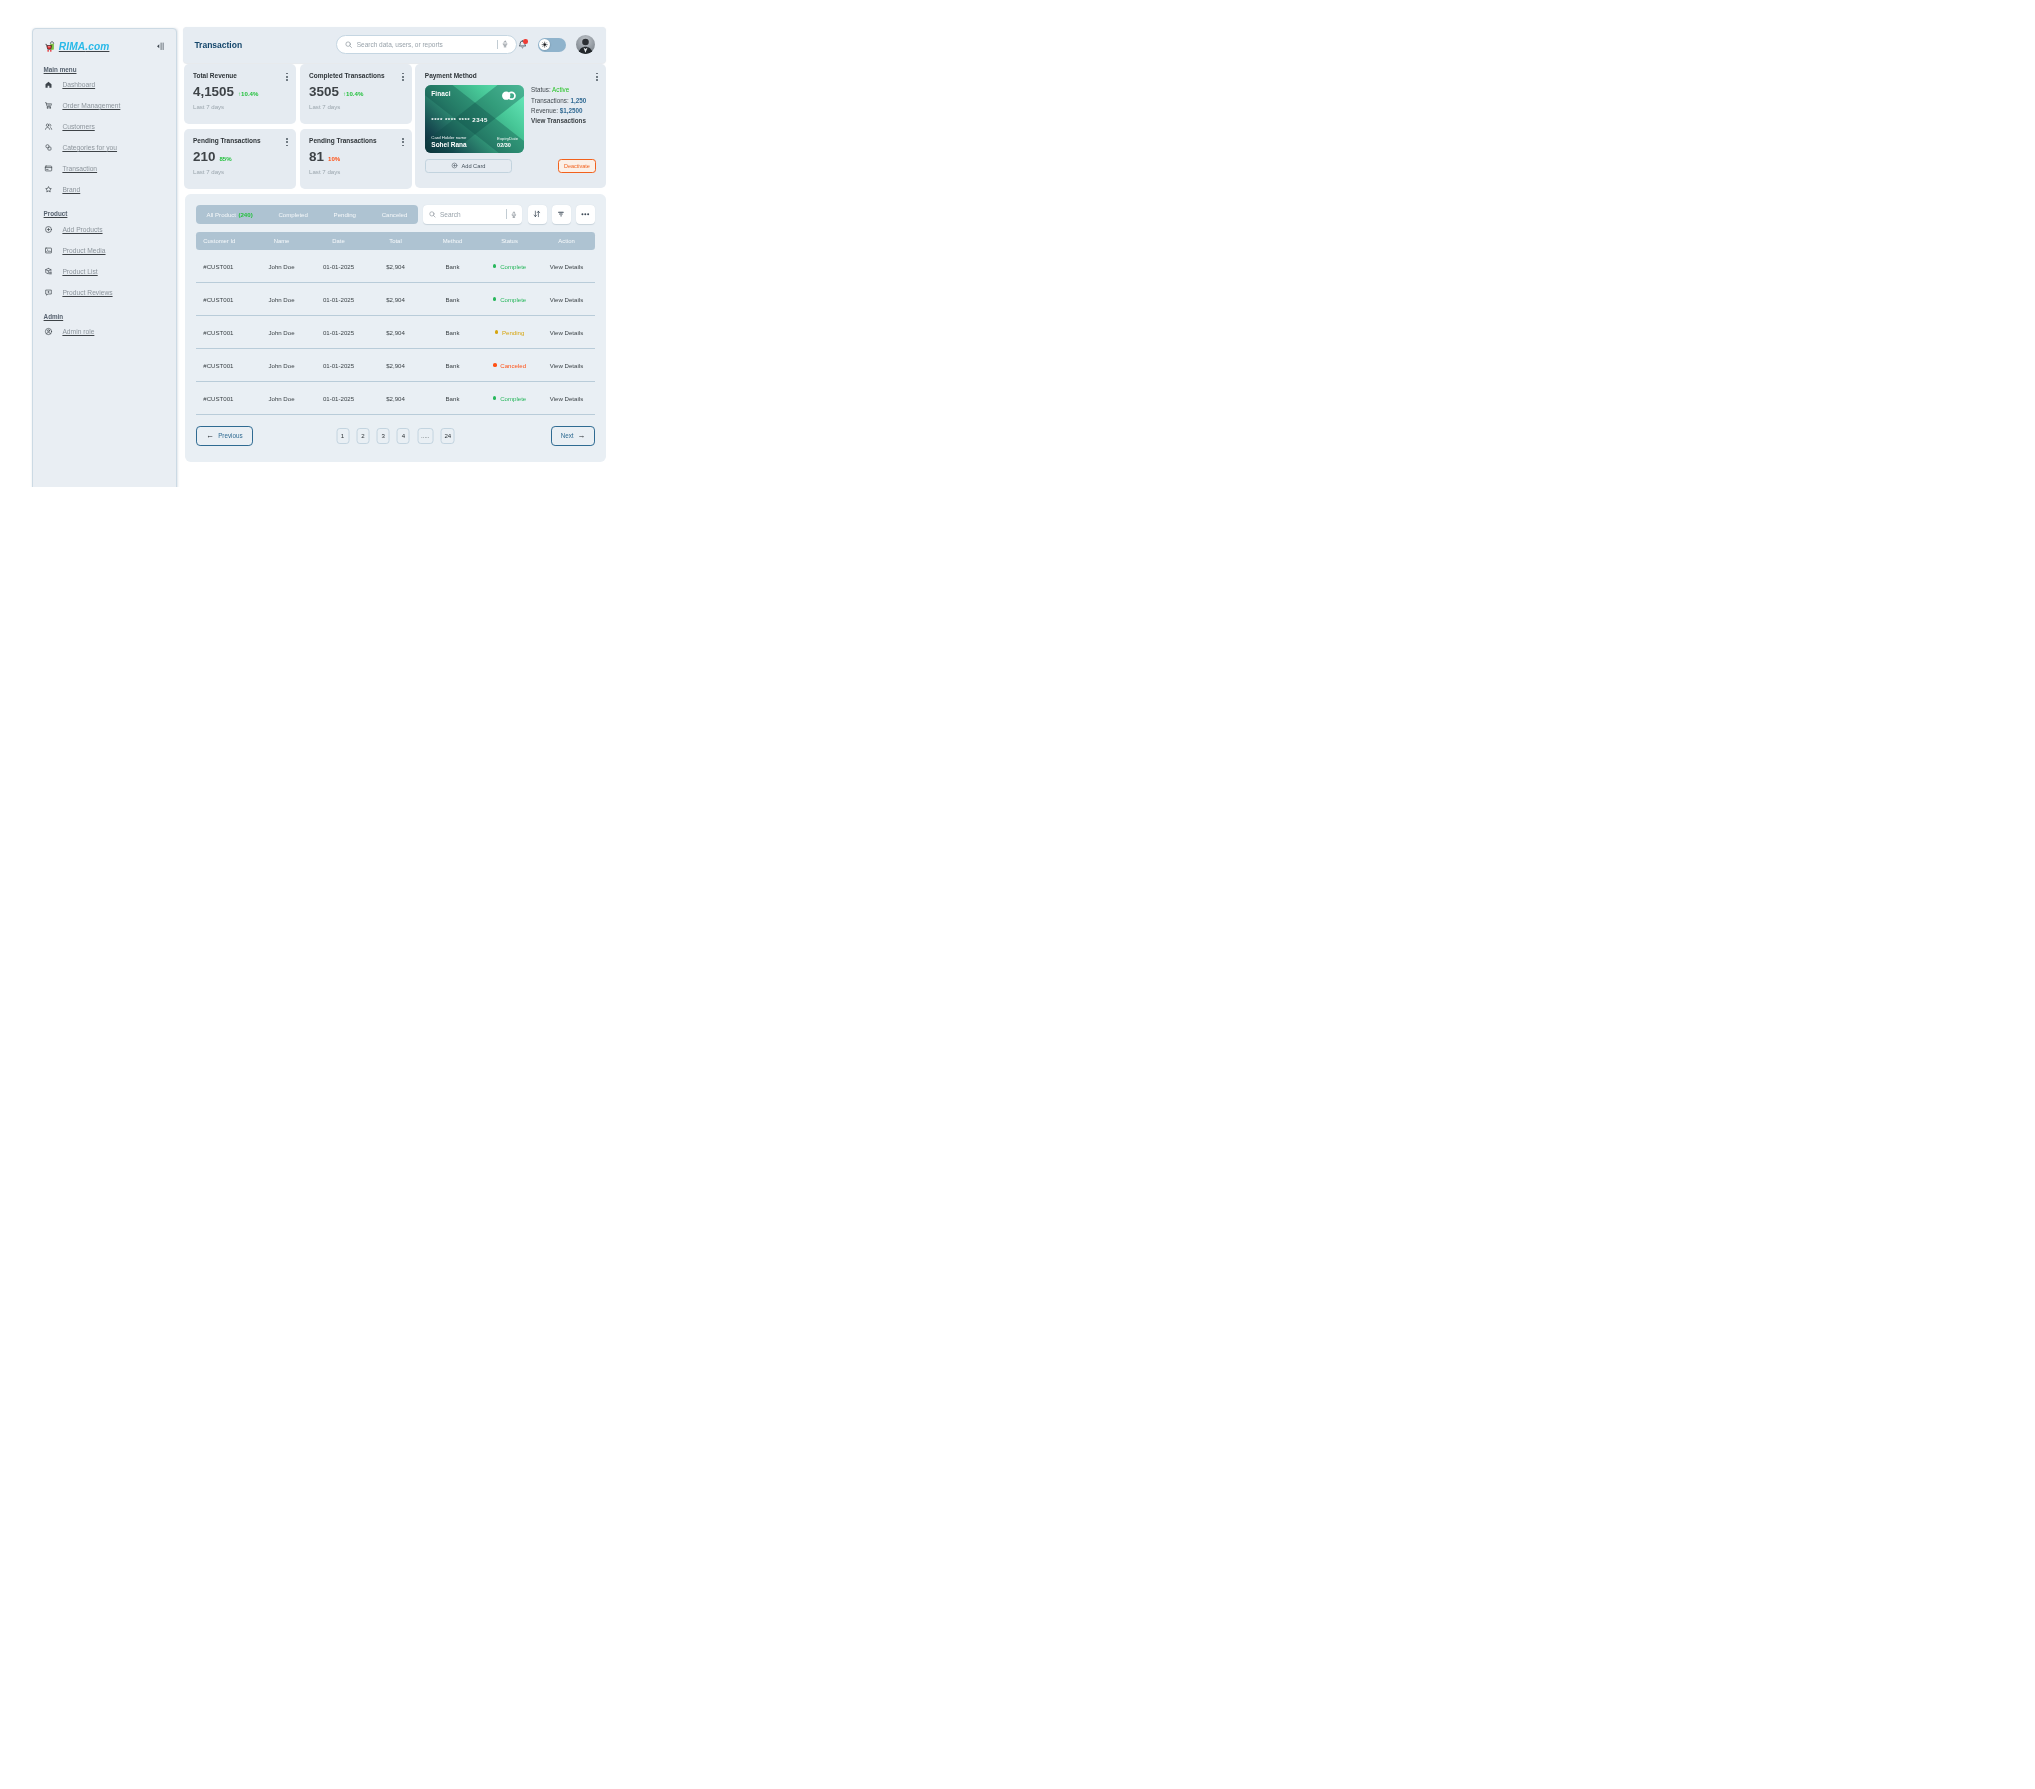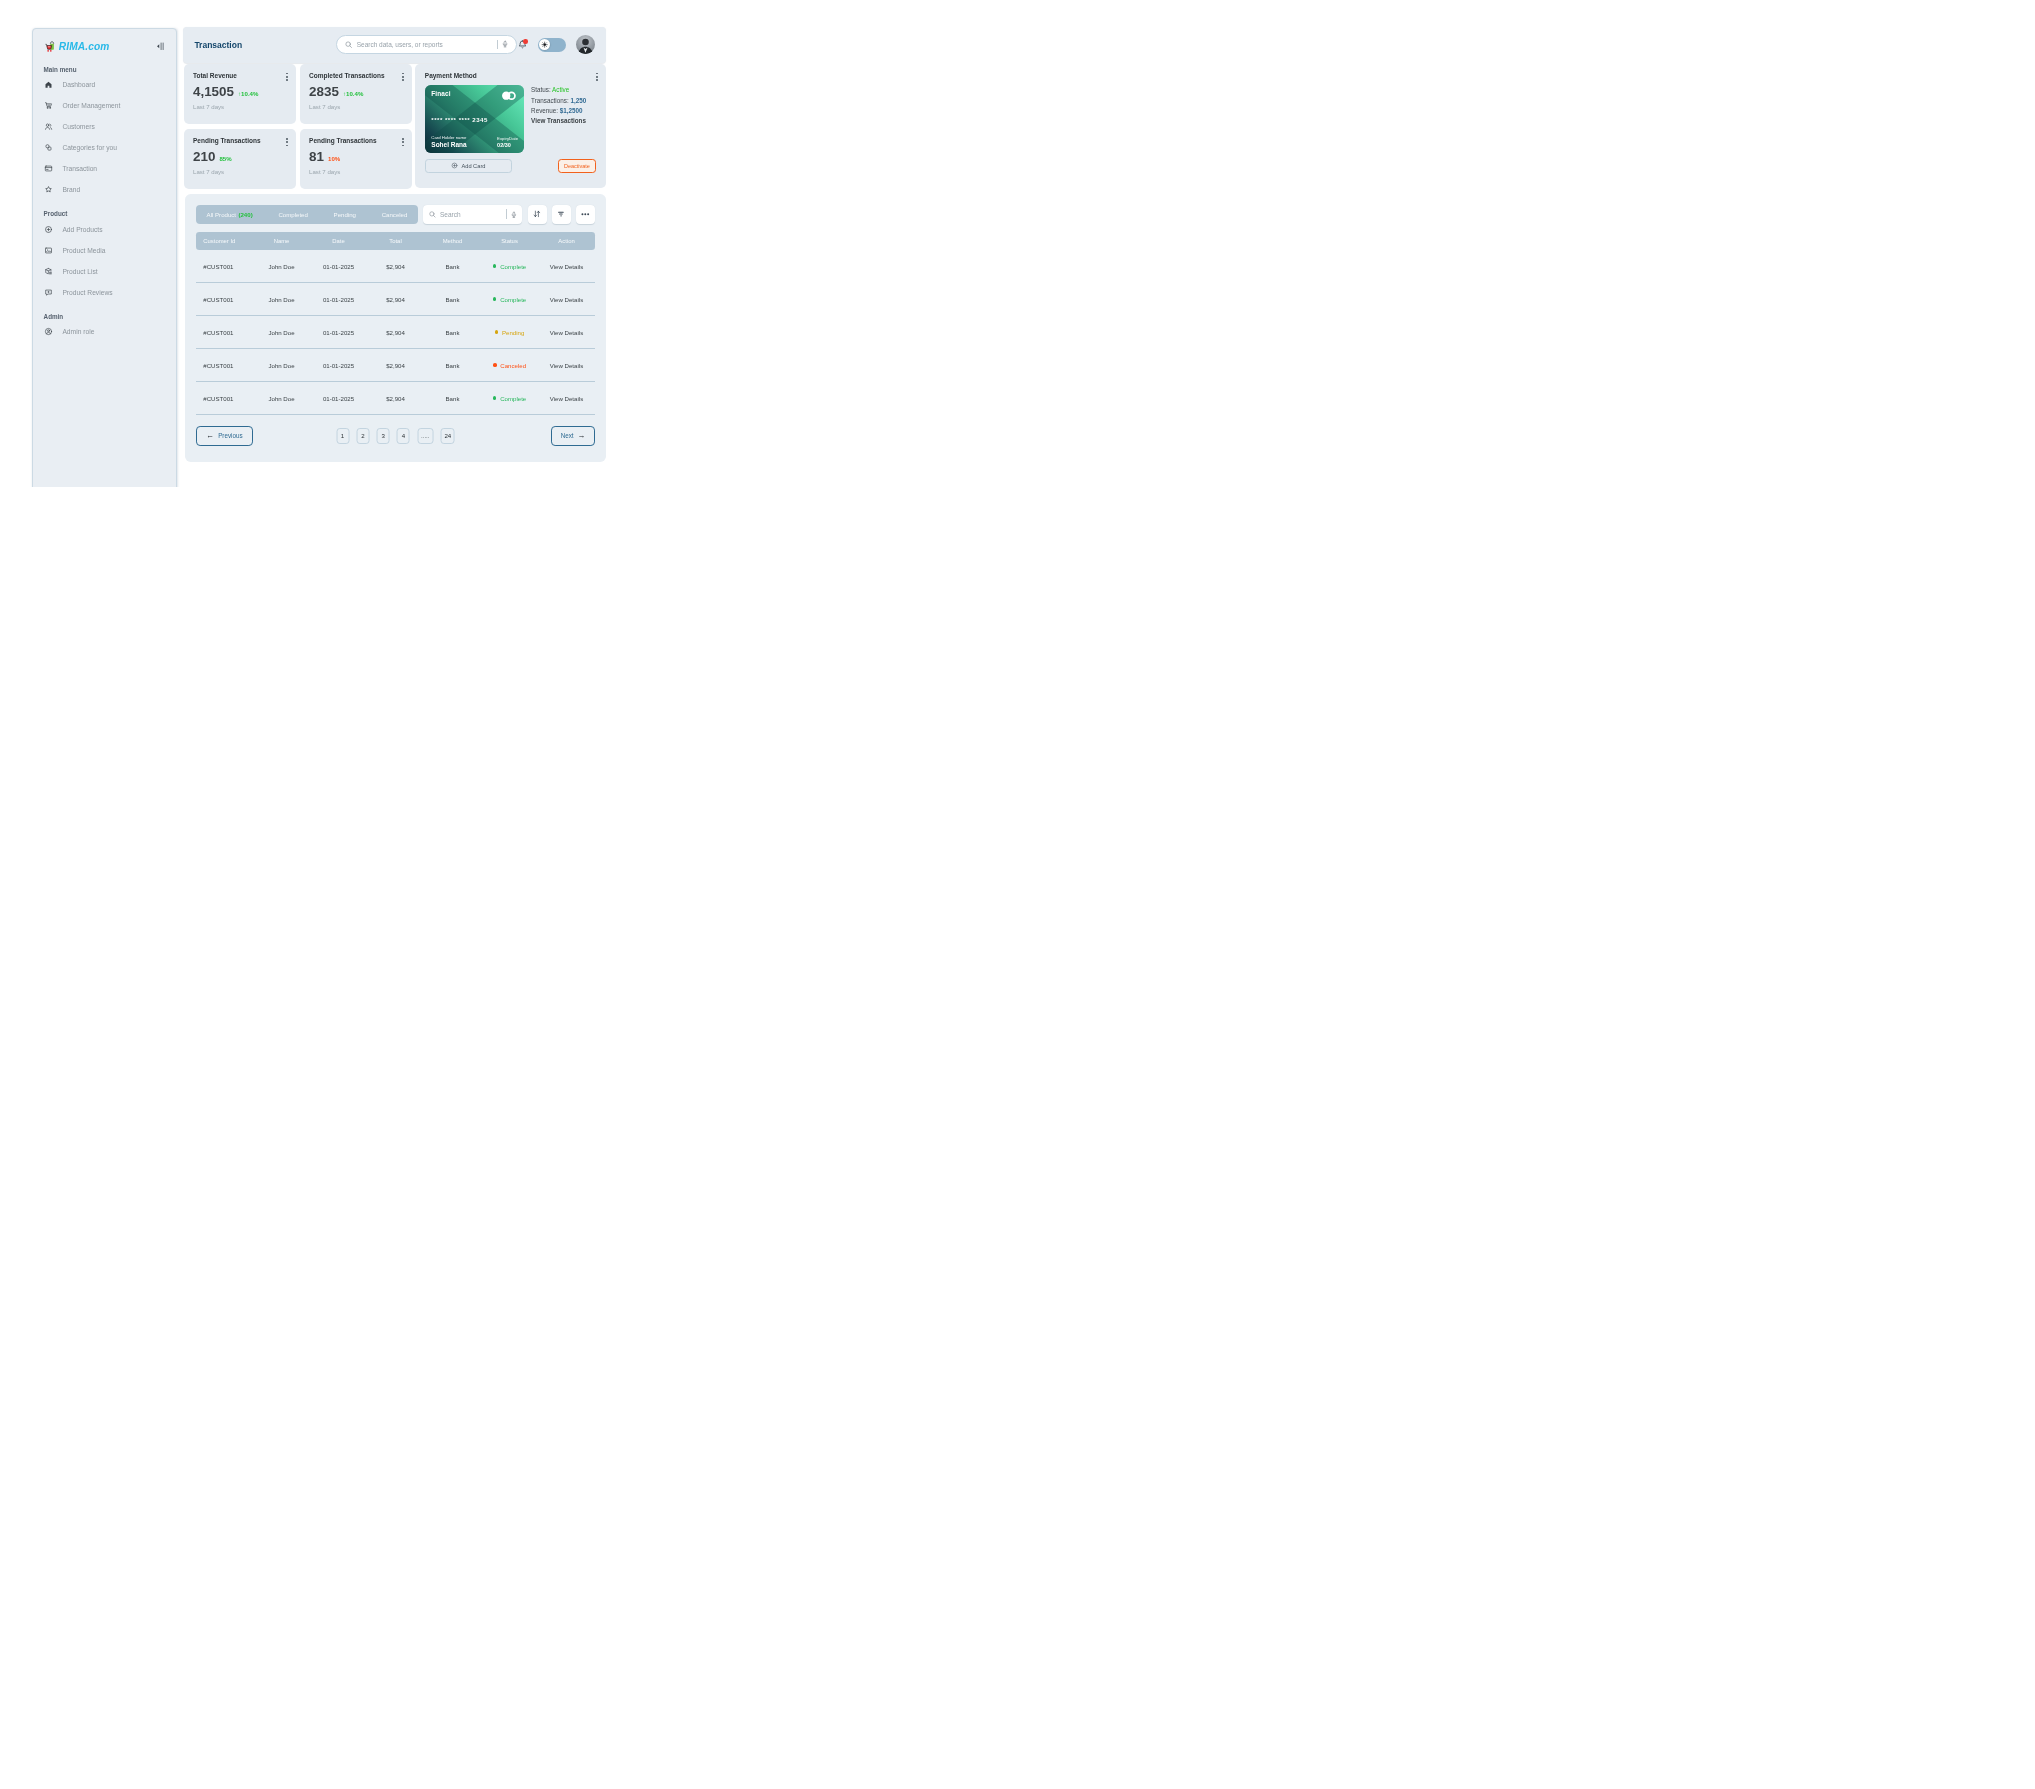--- a/index.html
+++ b/index.html
@@ -2,21 +2,21 @@
 <html style="font-size:6.5px"><head>
 <meta charset="utf-8">
 <style>
   * { box-sizing: border-box; margin: 0; padding: 0; }
   body { background: #ffffff; font-family: "Liberation Sans", sans-serif; color: #3e4347; }
   .page { position: relative; width: 638px; height: 487px; background: #fff; overflow: hidden; }
 
   
   .sidebar { position: absolute; left: 32px; top: 28px; width: 145px; height: 516px;
     background: #e9eef3; border: 0.4px solid #ccdae4; border-radius: 4px; padding: 10.6px 10.6px;
-    box-shadow: 0.8px 0.8px 2px rgba(140,160,178,.25); }
+    box-shadow: 0.8px 0.8px 2px rgba(140,160,178,.25); text-decoration: underline; }
   .logo-row { display: flex; align-items: center; justify-content: space-between; }
   .logo { display: flex; align-items: center; gap: 1.2px; }
   .logo-text { font-size: 10.2px; font-weight: 800; font-style: italic; color: #29b9e8; letter-spacing: 0.1px; }
   .collapse-btn { cursor: pointer; display: flex; align-items: center; }
   .section-label { margin: 12.2px 0 1.6px; font-size: 6.3px; font-weight: 600; color: #56616e; }
   .section-label.tight { margin-top: 9.8px; }
   .nav-item { display: flex; align-items: center; gap: 9px; height: 21px; cursor: pointer; }
   .nav-item .icon { color: #3d444b; display: flex; width: 9.8px; justify-content: center; }
   .nav-label { font-size: 6.7px; color: #8d959c; }
 
@@ -345,21 +345,21 @@
       <div class="stat-period">Last 7 days</div>
     </div>
     <div class="stat-card">
       <div class="stat-title">Completed Transactions</div>
       <div class="kebab">
           <i></i>
           <i></i>
           <i></i>
         </div>
       <div class="stat-value-row">
-        <span class="stat-value">2835</span>
+        <span class="stat-value">3505</span>
         <span class="stat-delta delta-green"><span>↑</span><span>10.4%</span></span>
       </div>
       <div class="stat-period">Last 7 days</div>
     </div>
     <div class="stat-card">
       <div class="stat-title">Pending Transactions</div>
       <div class="kebab">
           <i></i>
           <i></i>
           <i></i>

